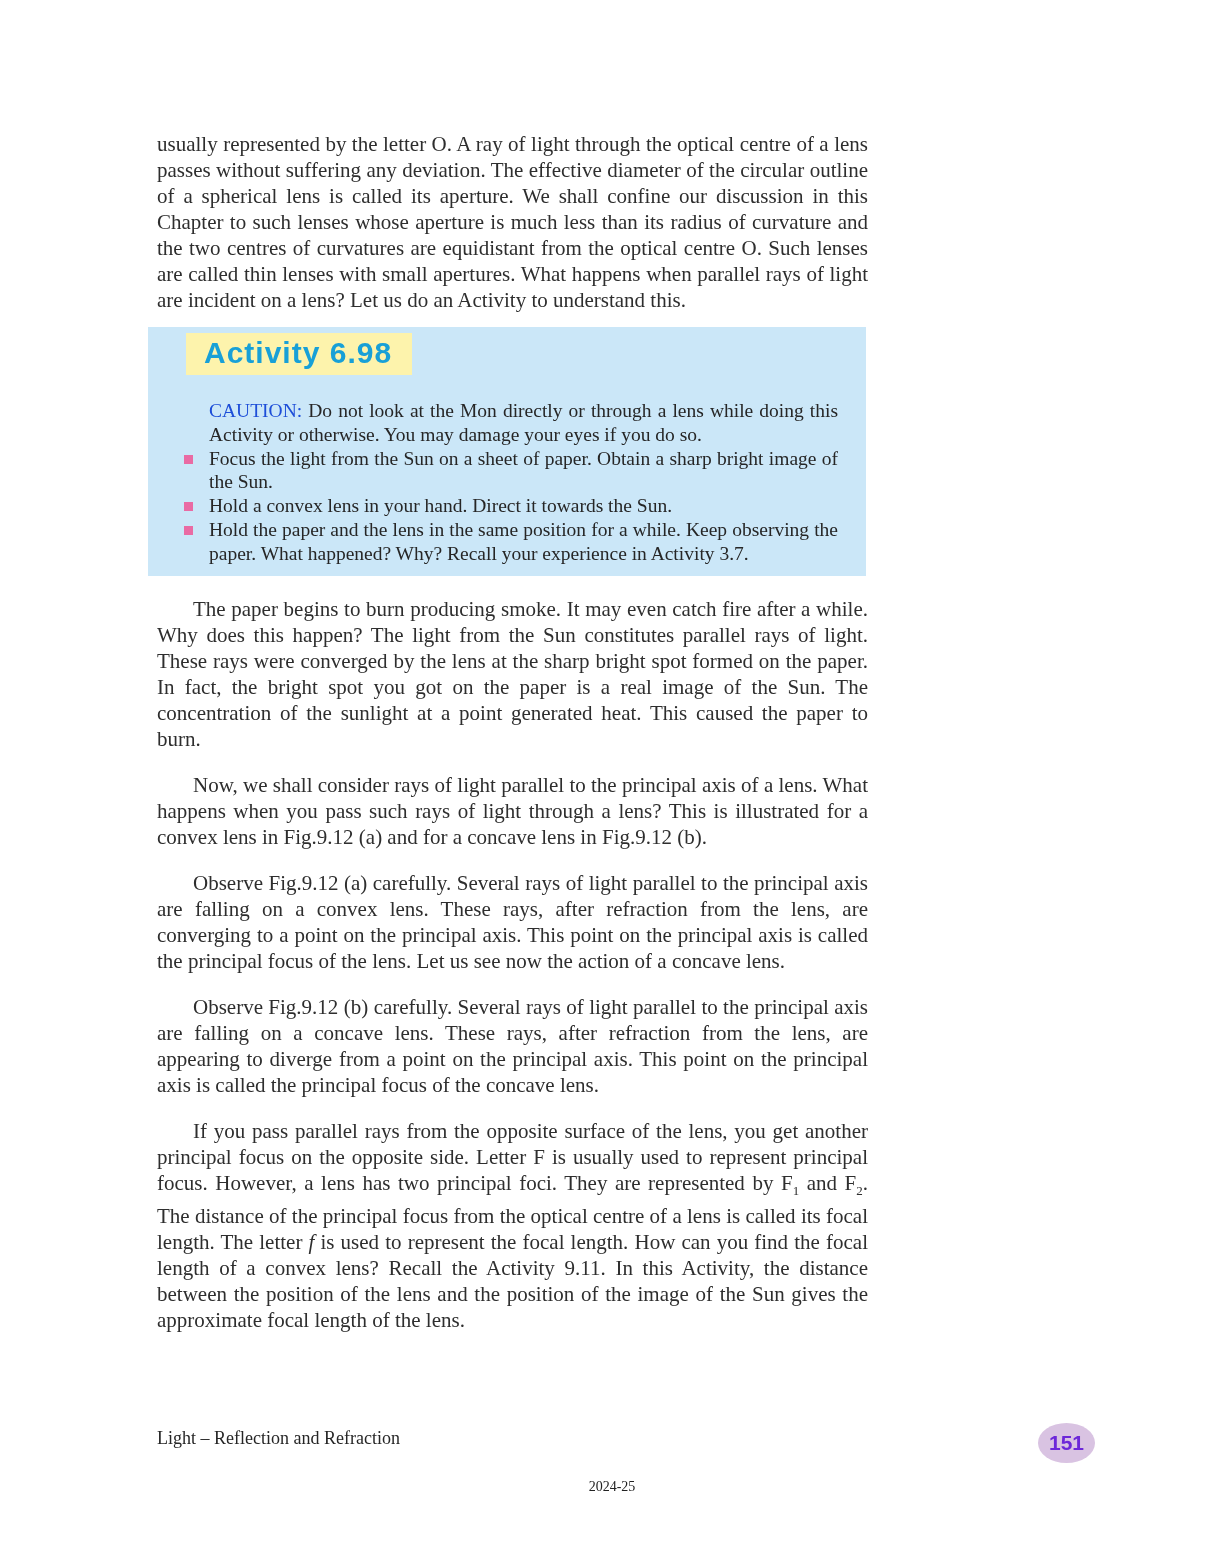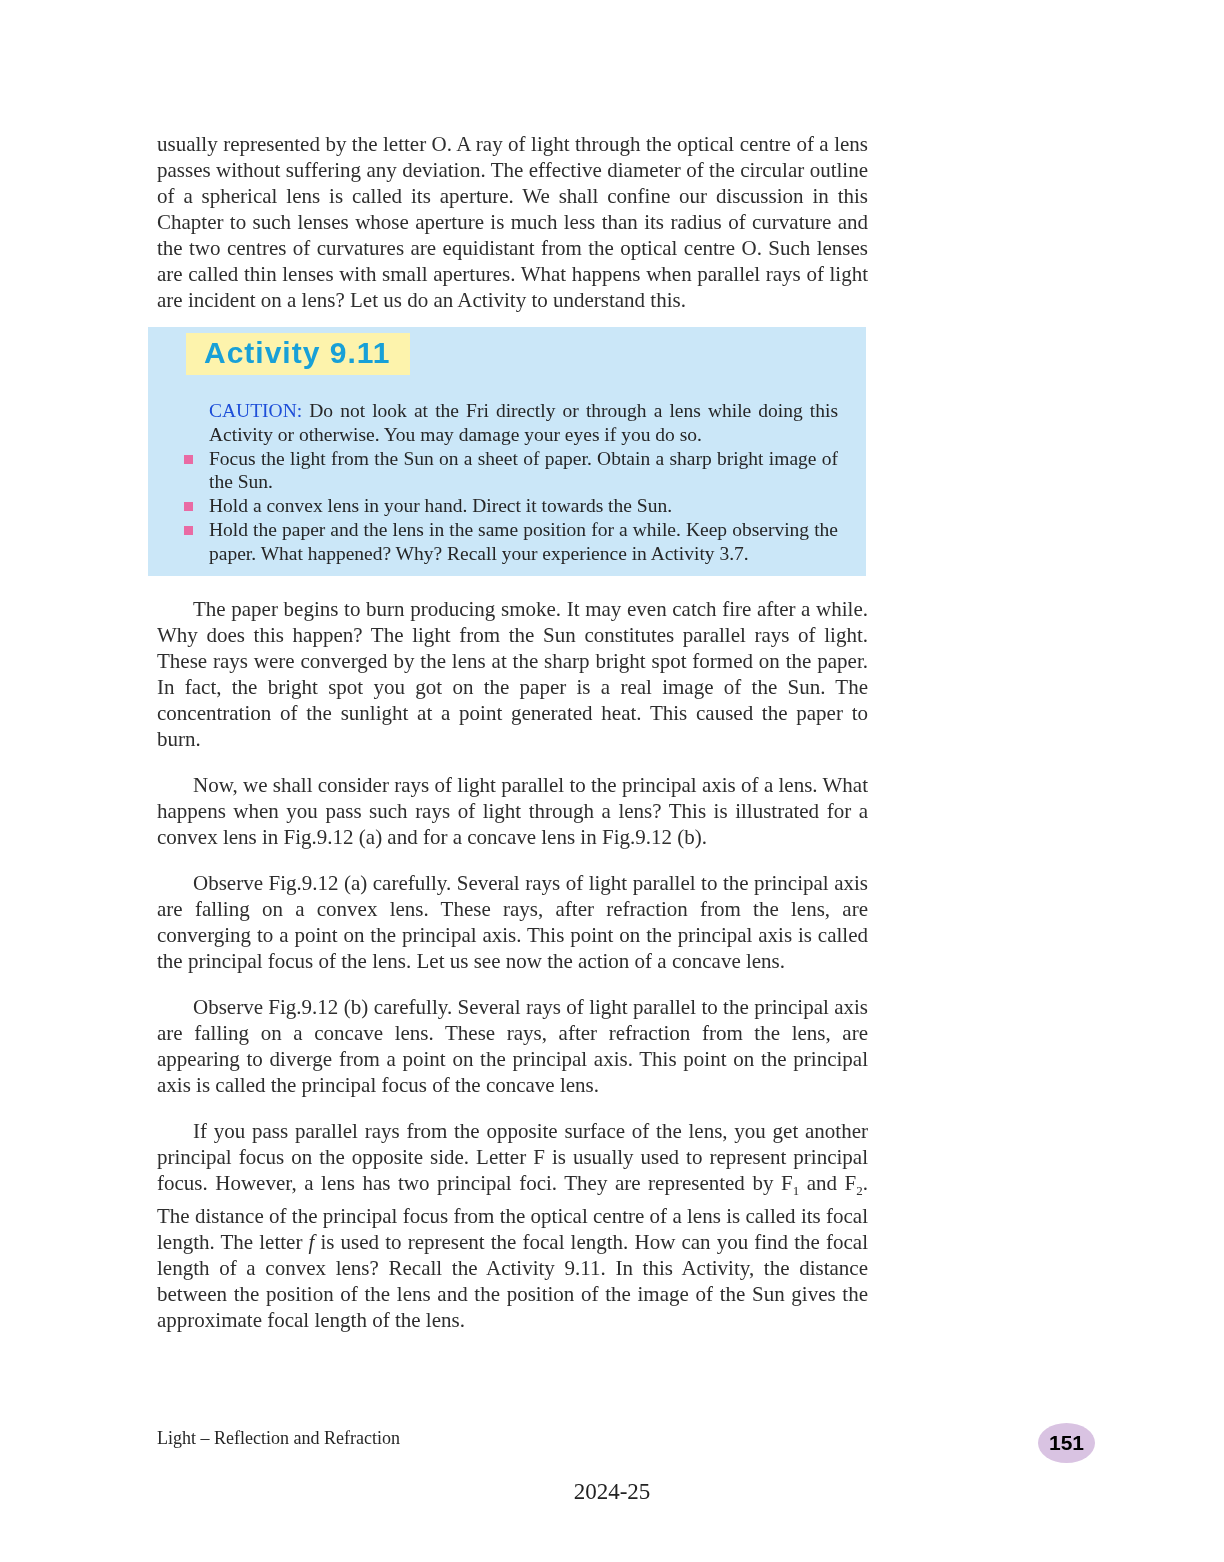--- a/index.html
+++ b/index.html
@@ -37,41 +37,41 @@
   .seg-italic { font-style:italic; }
 
   .footer-chapter {
     position:absolute; left:157px; top:1428px; font-size:18px; color:#262626;text-align:center;
   }
   .page-badge {
     position:absolute; left:1038px; top:1423px; width:57px; height:40px;
     background:#d9c3e2; border-radius:50%;
     display:flex; align-items:center; justify-content:center;
     font-family:"Liberation Sans", sans-serif; font-weight:bold;
-    font-size:21px; color:#000000;
+    font-size:21px; color:#6d28d9;
   }
   .year-line {
     position:absolute; left:0; top:1479px; width:1224px; text-align:center;
-    font-size:23px; color:#222222;
+    font-size:14px; color:#222222;
   }
 </style>
 </head>
 <body>
 
 <div class="page">
 
   <div class="column">
 
     <p class="body-para">usually represented by the letter O. A ray of light through the optical centre of a lens passes without suffering any deviation. The effective diameter of the circular outline of a spherical lens is called its aperture. We shall confine our discussion in this Chapter to such lenses whose aperture is much less than its radius of curvature and the two centres of curvatures are equidistant from the optical centre O. Such lenses are called thin lenses with small apertures. What happens when parallel rays of light are incident on a lens?  Let us do an Activity to understand this.</p>
 
     <div class="activity-box">
-      <span class="activity-tab">Activity 9.11</span>
+      <span class="activity-tab">Activity 6.98</span>
 
       <div class="activity-body">
-        <p class="caution-para"><span class="caution-label">CAUTION:</span><span> Do not look at the Fri directly or through a lens while doing this Activity or otherwise. You may damage your eyes if you do so.</span></p>
+        <p class="caution-para"><span class="caution-label">CAUTION:</span><span> Do not look at the Mon directly or through a lens while doing this Activity or otherwise. You may damage your eyes if you do so.</span></p>
 
         <ul class="bullet-list">
           <li class="bullet-item">
             <span class="bullet-square"></span><span>Focus the light from the Sun on a sheet of paper. Obtain a sharp bright image of the Sun.</span>
           </li>
           <li class="bullet-item">
             <span class="bullet-square"></span><span>Hold a convex lens in your hand. Direct it towards the Sun.</span>
           </li>
           <li class="bullet-item">
             <span class="bullet-square"></span><span>Hold the paper and the lens in the same position for a while.  Keep observing the paper. What happened? Why? Recall your experience in Activity 3.7.</span>

